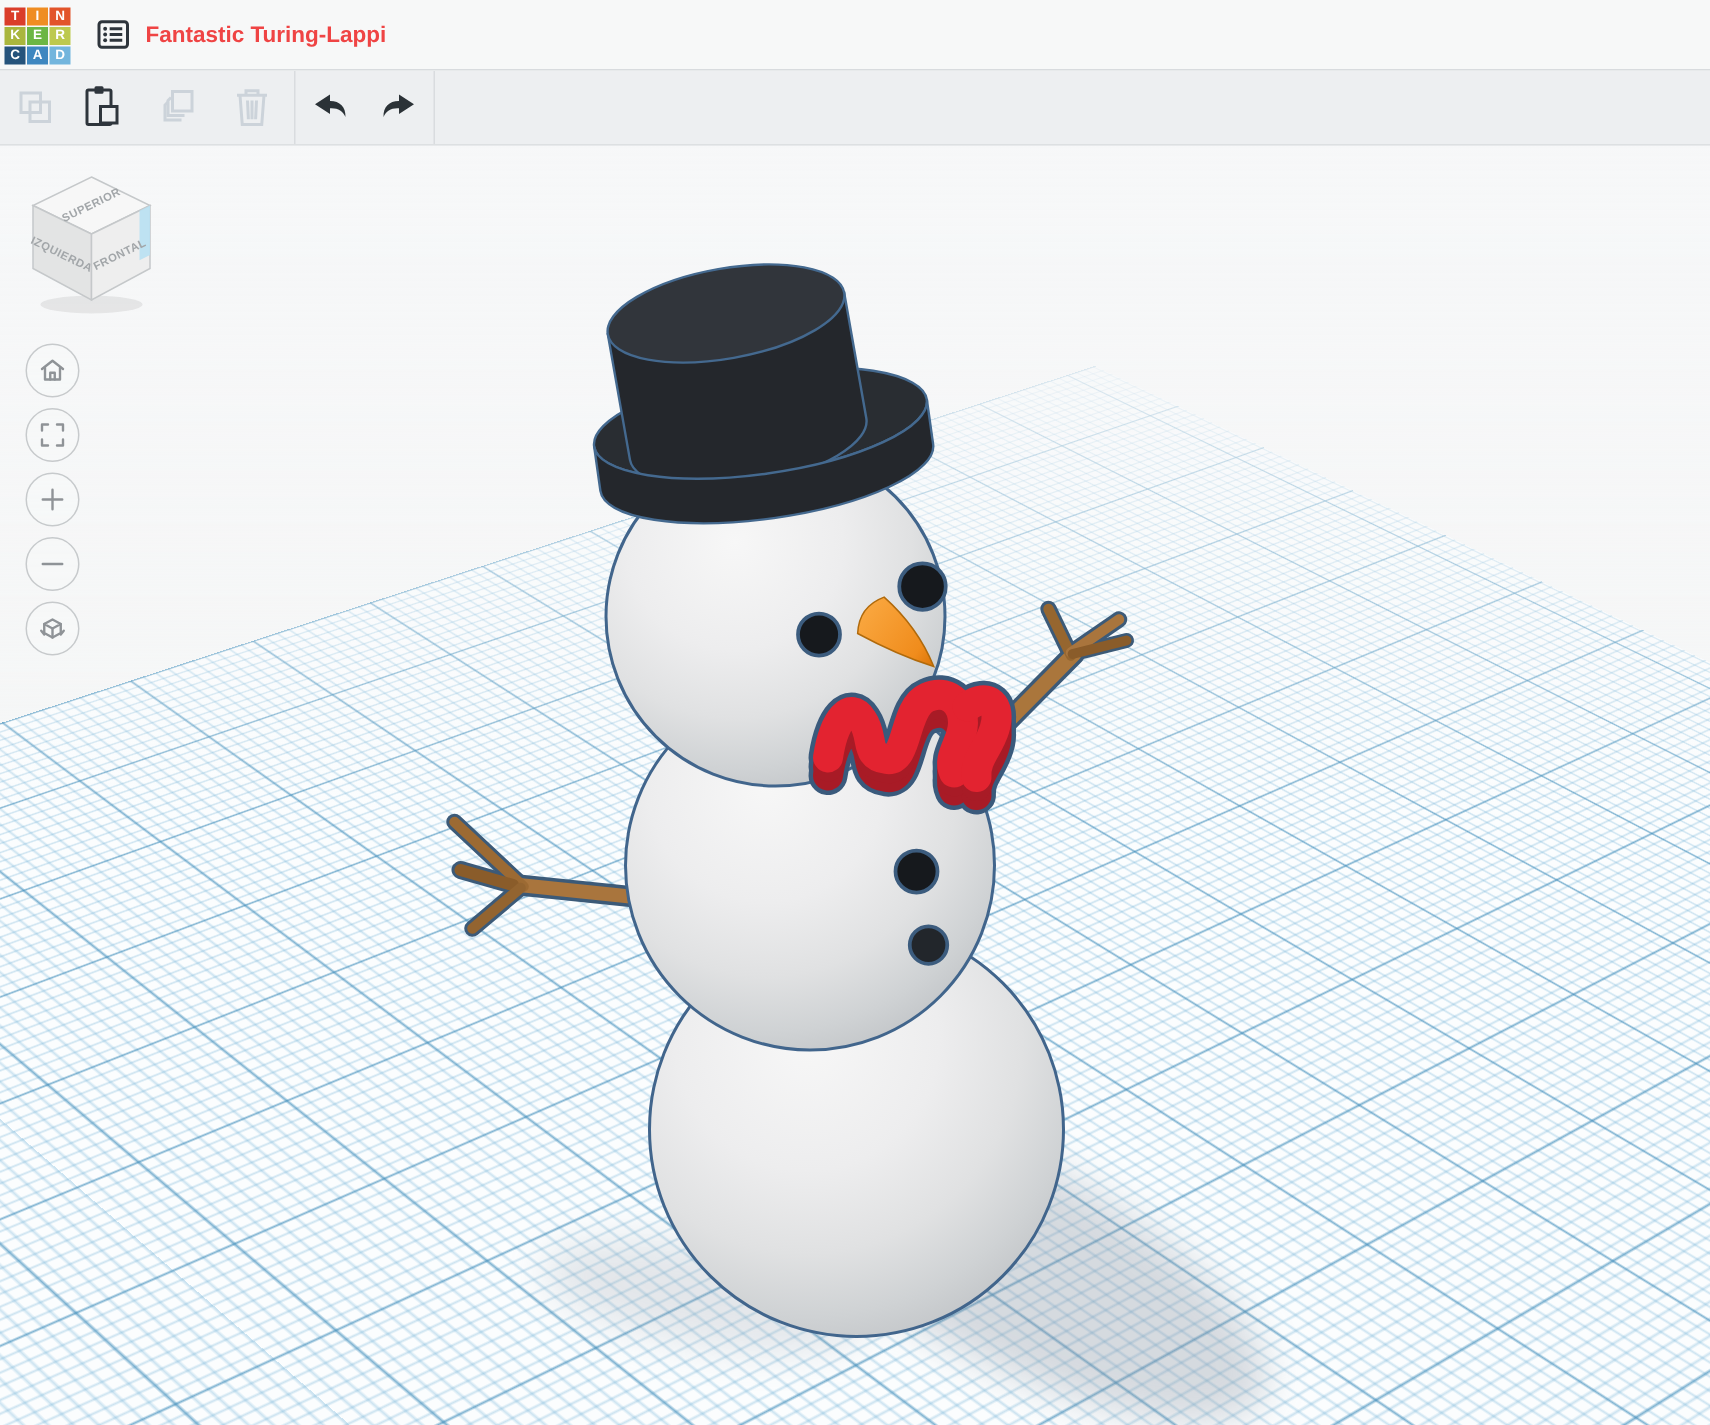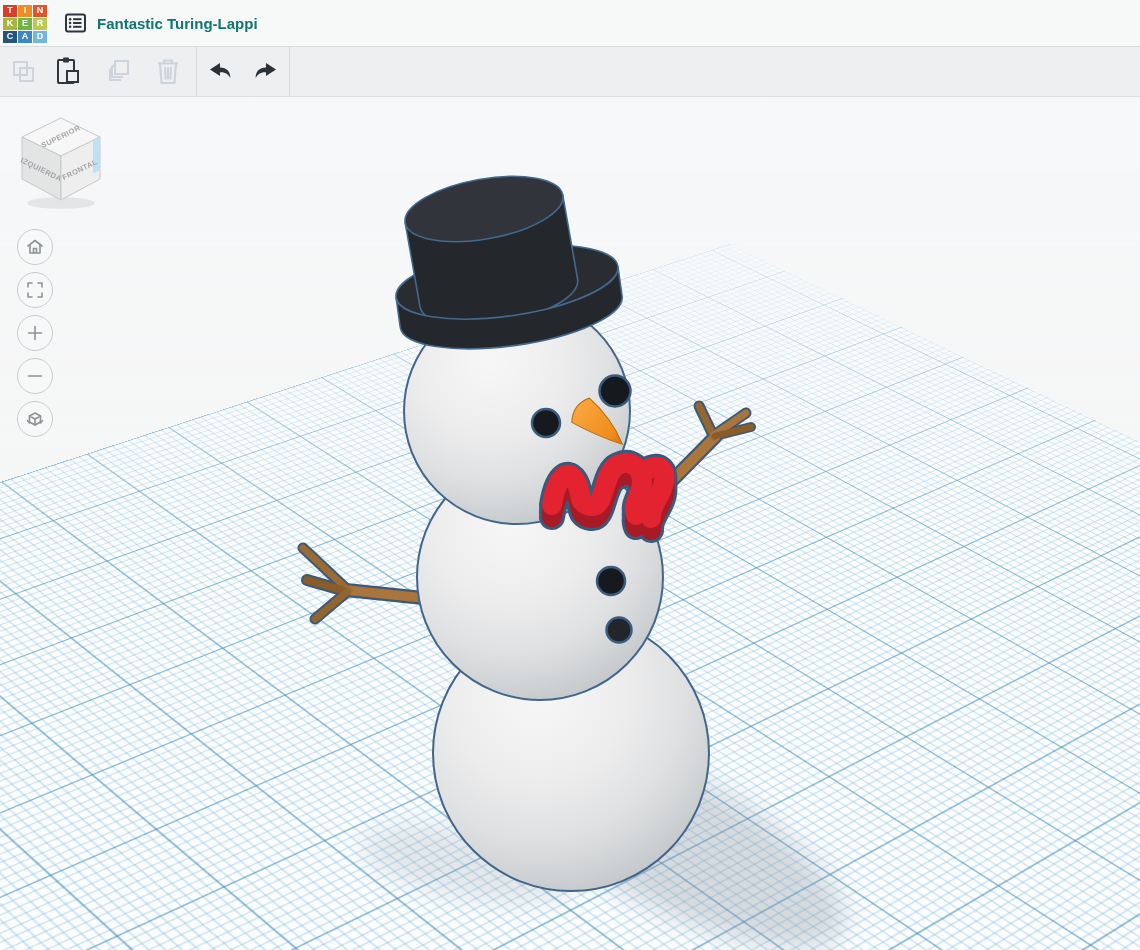--- a/index.html
+++ b/index.html
@@ -13,21 +13,21 @@
     position:absolute;left:0;top:0;width:1140px;height:46px;
     background:#f7f8f8;border-bottom:1px solid #d8dbde;
     display:flex;align-items:center;z-index:30;
   }
   .logo{display:grid;grid-template-columns:repeat(3,14px);grid-auto-rows:12px;
     gap:1px;margin-left:3px;margin-top:1px;cursor:pointer;}
   .logo .cell{display:flex;align-items:center;justify-content:center;
     color:#fff;font-size:9px;font-weight:bold;line-height:1;}
   .menu-btn{width:28px;height:26px;margin-left:14px;border:none;background:transparent;
     display:flex;align-items:center;justify-content:center;cursor:pointer;padding:0;}
-  .doc-title{margin-left:8px;font-size:15px;font-weight:600;color:#0f766e;}
+  .doc-title{margin-left:8px;font-size:15px;font-weight:600;color:#ef4444;}
   
   .toolbar{
     position:absolute;left:0;top:47px;width:1140px;height:49px;
     background:#edeff1;border-bottom:1px solid #dde0e2;
     display:flex;align-items:center;z-index:30;
   }
   .tool-btn{width:44px;height:40px;border:none;background:transparent;padding:0;
     display:flex;align-items:center;justify-content:center;cursor:pointer;}
   .tool-btn.disabled{cursor:default;}
   .tb-sep{width:1px;height:49px;background:#d9dcdf;}

